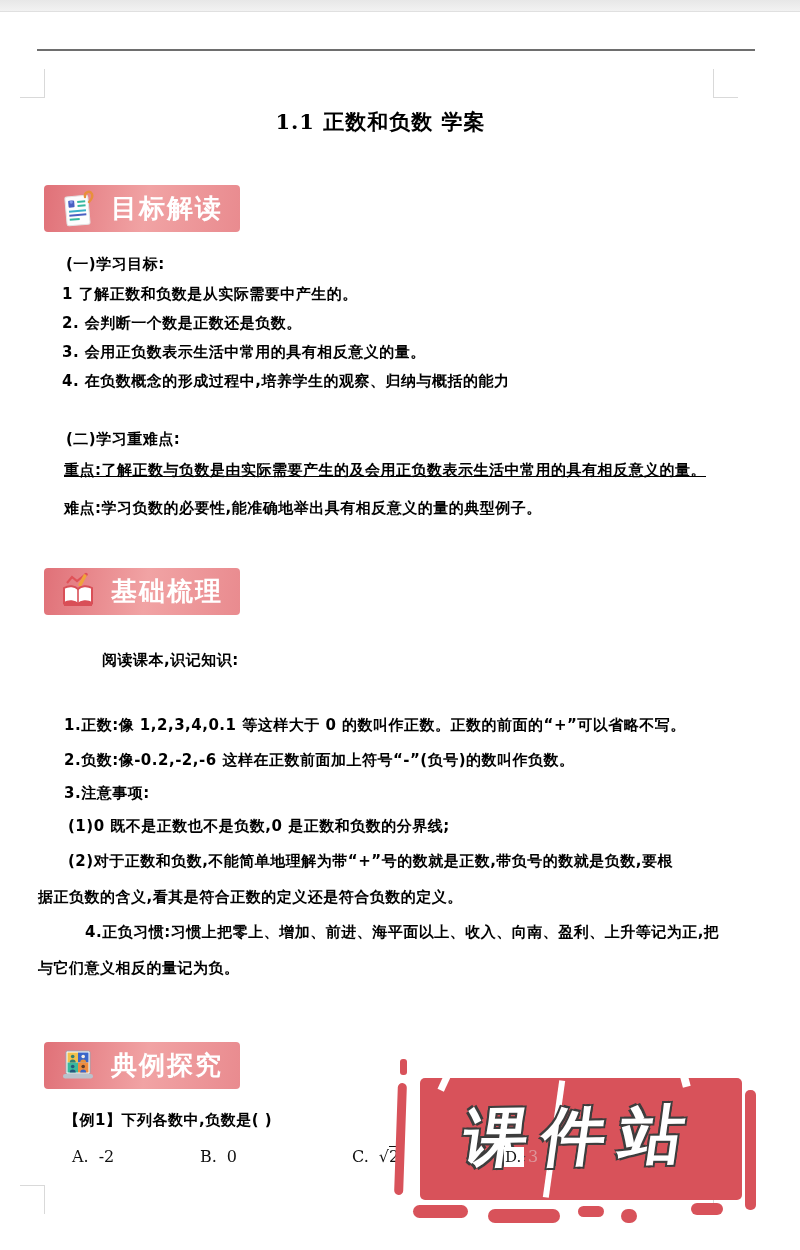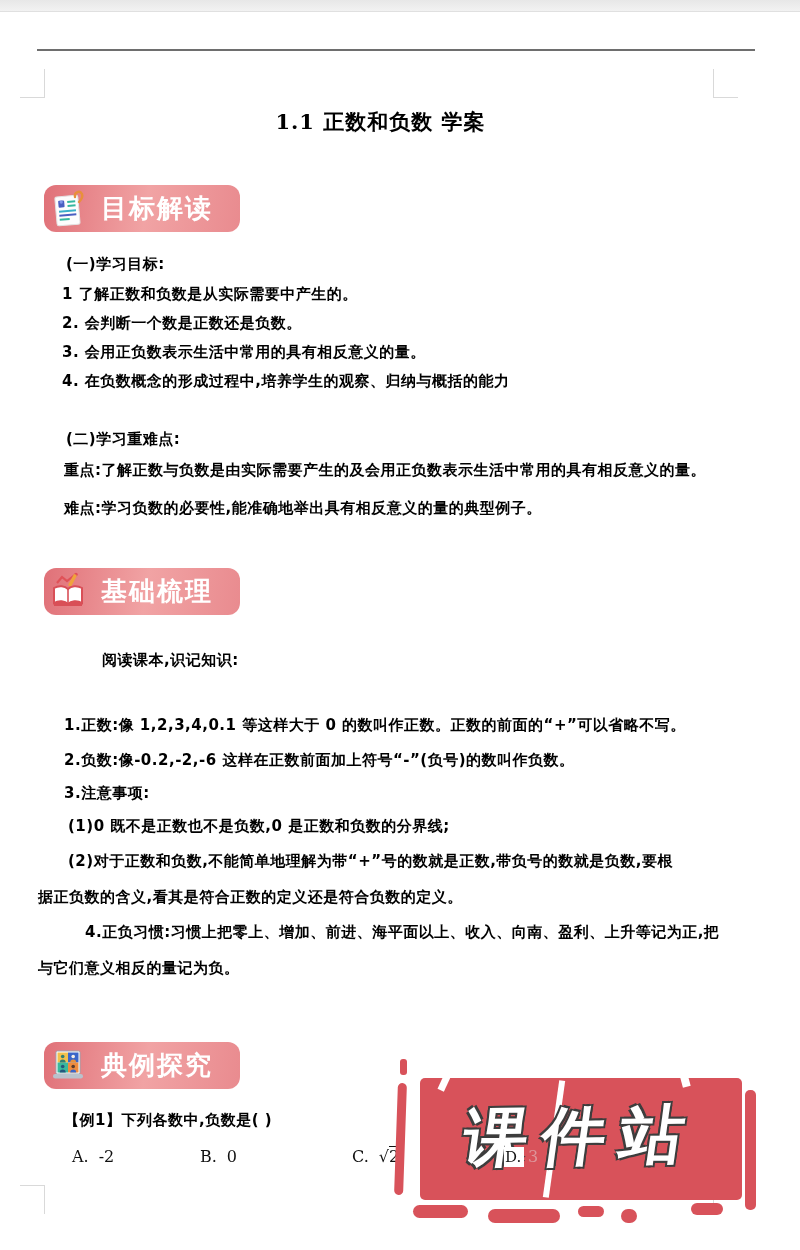--- a/index.html
+++ b/index.html
@@ -8,23 +8,23 @@
   .top-strip{position:absolute;left:0;top:0;width:800px;height:11px;
         background:linear-gradient(#e7e7e7,#f2f2f2);border-bottom:1px solid #e0e0e0;}
   .header-rule{position:absolute;left:37px;top:49px;width:718px;height:2px;background:#6e6e6e;}
   .corner{position:absolute;width:24px;height:28px;border:0 solid #d9d9d9;}
   .corner.tl{left:20px;top:69px;border-right-width:1px;border-bottom-width:1px;}
   .corner.tr{left:713px;top:69px;border-left-width:1px;border-bottom-width:1px;}
   .corner.bl{left:20px;top:1185px;border-right-width:1px;border-top-width:1px;}
   .corner.br{left:713px;top:1185px;border-left-width:1px;border-top-width:1px;}
   .doc-title{position:absolute;left:44px;top:95px;width:673px;text-align:center;
         font:700 21px/30px "DejaVu Serif","Liberation Serif",serif;color:#000;letter-spacing:1px;margin-top:12px;}
-  .banner{position:absolute;left:44px;width:196px;height:47px;border-radius:12px;
+  .banner{position:absolute;left:44px;width:196px;height:47px;border-radius:4px;
         background:linear-gradient(98deg,#e07178 0%,#f1a3a4 52%,#e98b8f 100%);
-        display:flex;align-items:center;padding-left:4px;box-sizing:border-box;gap:13px;}
+        display:flex;align-items:center;padding-left:14px;box-sizing:border-box;gap:13px;}
   .banner .blabel{font-size:26px;font-weight:700;color:#fff;letter-spacing:2px;}
   .bicon{width:40px;height:40px;display:inline-block;flex:0 0 40px;}
   .tline{position:absolute;font:700 15px/22px "DejaVu Sans","Liberation Sans",sans-serif;
         color:#000000;letter-spacing:.5px;white-space:nowrap;}
   .opt{position:absolute;top:1146px;font:400 16px/22px "DejaVu Serif","Liberation Serif",serif;
         color:#111;white-space:nowrap;}
   .opt .olabel{margin-right:10px;}
   .radnum{border-top:1px solid #111;}
   
   .stamp{position:absolute;left:393px;top:1053px;width:385px;height:192px;z-index:20;}
@@ -83,21 +83,21 @@
     </span>
     <span class="blabel">目标解读</span>
   </div>
 
   <div class="tline" style="left:66px;top:253px;">(一)学习目标:</div>
   <div class="tline" style="left:62px;top:283px;">1 了解正数和负数是从实际需要中产生的。</div>
   <div class="tline" style="left:62px;top:312px;">2. 会判断一个数是正数还是负数。</div>
   <div class="tline" style="left:62px;top:341px;">3. 会用正负数表示生活中常用的具有相反意义的量。</div>
   <div class="tline" style="left:62px;top:370px;">4. 在负数概念的形成过程中,培养学生的观察、归纳与概括的能力</div>
   <div class="tline" style="left:66px;top:428px;">(二)学习重难点:</div>
-  <div class="tline" style="left:64px;top:459px;">重点:了解正数与负数是由实际需要产生的及会用正负数表示生活中常用的具有相反意义的量。</div>
+  <div class="tline" style="left:64px;top:459px;text-decoration:underline;">重点:了解正数与负数是由实际需要产生的及会用正负数表示生活中常用的具有相反意义的量。</div>
   <div class="tline" style="left:64px;top:497px;">难点:学习负数的必要性,能准确地举出具有相反意义的量的典型例子。</div>
 
   <div class="banner" style="top:568px;">
     <span class="bicon">
       <svg viewBox="0 0 40 40" width="40" height="40">
         <polyline points="9,11 14,5 19,9 28,2" fill="none" stroke="#e05258" stroke-width="2.2"></polyline>
         <circle cx="28" cy="2.6" r="1.8" fill="#e05258"></circle>
         <rect x="23" y="2" width="3.4" height="13" rx="1" fill="#f0a33c" transform="rotate(28 25 8)"></rect>
         <path d="M6 16 C11 13 17 14 20 17 C23 14 29 13 34 16 L34 31 C29 28 23 29 20 32 C17 29 11 28 6 31 Z" fill="#fff" stroke="#d94f57" stroke-width="2"></path>
         <line x1="20" y1="17" x2="20" y2="32" stroke="#d94f57" stroke-width="1.6"></line>

